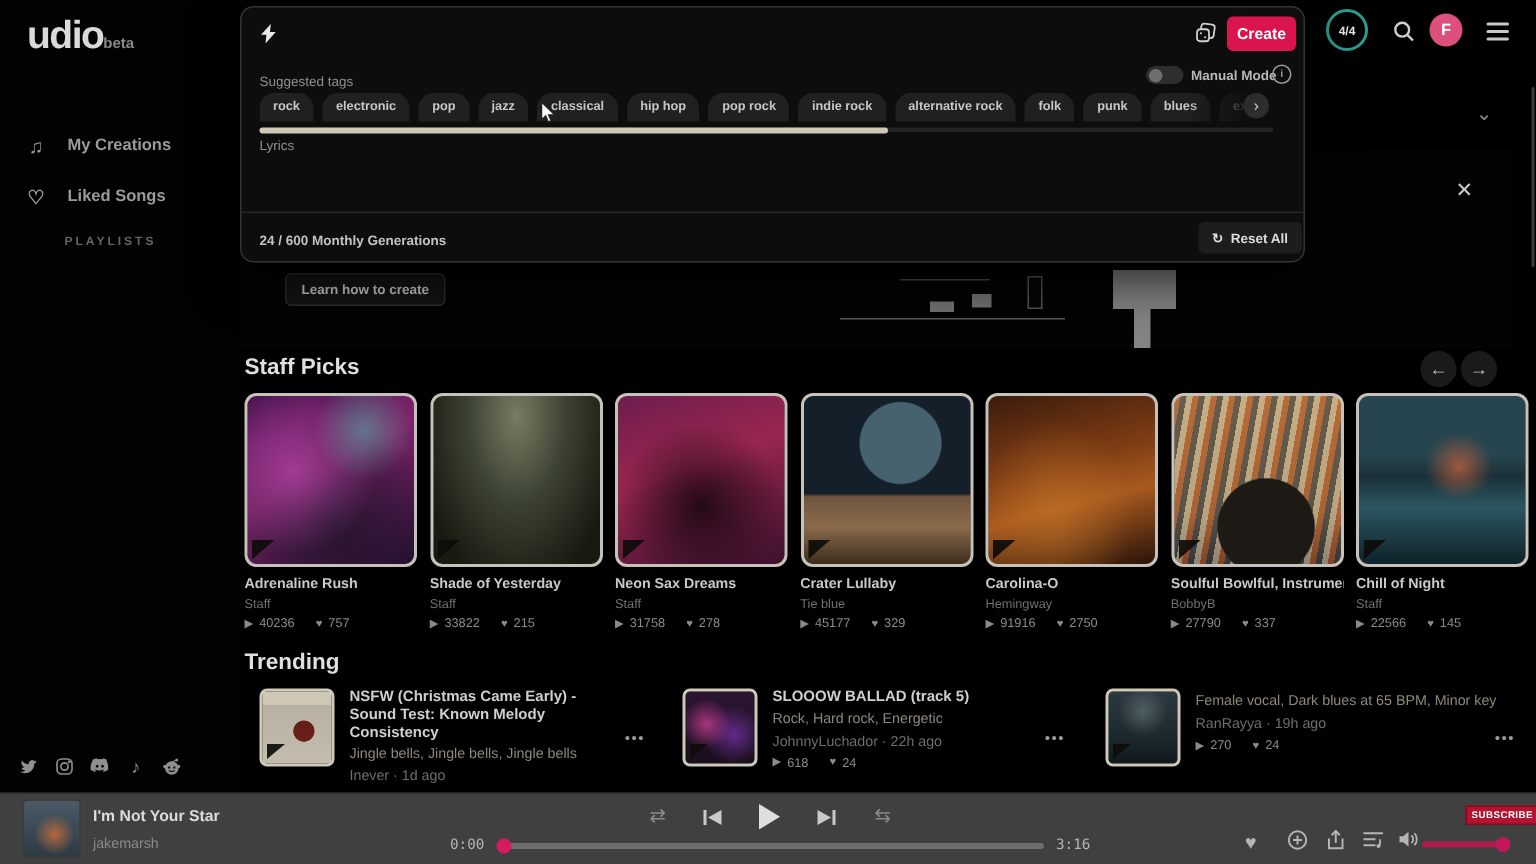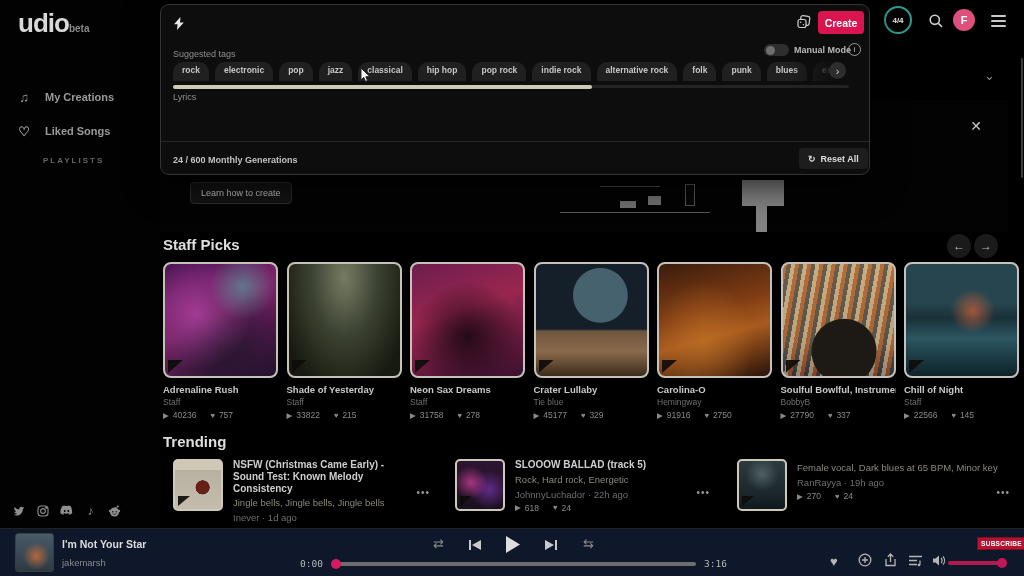--- a/index.html
+++ b/index.html
@@ -31,21 +31,21 @@
           display:flex;align-items:center;justify-content:center;font-size:11px;font-weight:700;color:#fff;cursor:pointer;}
   .burger{position:absolute;left:991px;top:15px;width:15px;cursor:pointer;}
   .burger div{height:2px;background:#c9c9c9;margin-bottom:3px;border-radius:1px;}
   .chevron-down{position:absolute;left:984px;top:68px;font-size:13px;color:#8d8d8d;cursor:pointer;}
   .scroll-thumb{position:absolute;left:1021px;top:58px;width:2px;height:120px;background:#3c3c3c;border-radius:2px;}
 
   
   .banner{position:absolute;left:160px;top:100px;width:848px;height:132px;background:#030303;z-index:1;}
   .banner-x{position:absolute;right:26px;top:18px;font-size:14px;color:#c9c9c9;cursor:pointer;}
   .learn-btn{position:absolute;left:30px;top:82px;background:#131313;border:1px solid #2c2c2c;border-radius:4px;
-             color:#c2c2c2;font-size:9px;font-weight:400;padding:5px 10px;cursor:pointer;}
+             color:#c2c2c2;font-size:9px;font-weight:700;padding:5px 10px;cursor:pointer;}
   .bk1{position:absolute;left:582px;top:80px;width:42px;height:26px;background:#9a9a9a;opacity:.85;}
   .bk2{position:absolute;left:596px;top:106px;width:11px;height:26px;background:#9a9a9a;opacity:.85;}
   .bk3{position:absolute;left:460px;top:101px;width:16px;height:7px;background:#8d8d8d;opacity:.8;}
   .bk4{position:absolute;left:488px;top:96px;width:13px;height:9px;background:#8d8d8d;opacity:.8;}
   .bk5{position:absolute;left:400px;top:112px;width:150px;height:1px;background:#555;}
   .bk6{position:absolute;left:440px;top:86px;width:60px;height:1px;background:#4a4a4a;}
   .bk7{position:absolute;left:525px;top:84px;width:8px;height:20px;border:1px solid #555;background:#060606;}
 
   
   .modal{position:absolute;left:160px;top:4px;width:710px;height:171px;background:#0d0d0d;border:1px solid #343434;
@@ -126,21 +126,21 @@
       linear-gradient(180deg,#2a1430 12%,#1a0f1e);}
   .t3{background:radial-gradient(circle at 50% 28%,rgba(160,180,180,.35),transparent 40%),
       linear-gradient(180deg,#2c3a40,#1a262c 70%,#10181c);}
   .t-main{width:176px;}
   .t-title{font-size:10px;font-weight:700;color:#cfcfcf;line-height:1.18;}
   .t-tags{font-size:9.5px;color:#8c897a;margin-top:3px;white-space:nowrap;}
   .t-by{font-size:9.5px;color:#6e6e6e;margin-top:4px;}
   .t-dots{position:absolute;right:0;top:28px;color:#9a9a9a;font-size:10px;letter-spacing:1px;cursor:pointer;}
 
   
-  .player{position:absolute;left:0;top:528px;width:1024px;height:48px;background:#0f172a;border-top:1px solid #232323;z-index:6;}
+  .player{position:absolute;left:0;top:528px;width:1024px;height:48px;background:#404040;border-top:1px solid #232323;z-index:6;}
   .pthumb{position:absolute;left:15px;top:4px;width:37px;height:37px;border-radius:3px;border:1px solid #3c3c3c;
           background:radial-gradient(circle at 55% 60%,rgba(200,110,60,.85),transparent 45%),linear-gradient(180deg,#4a5a66,#2c3a44);}
   .ptitle{position:absolute;left:62px;top:9px;font-size:10.5px;font-weight:600;color:#dcdcdc;}
   .partist{position:absolute;left:62px;top:28px;font-size:9.5px;color:#8a8a8a;}
   .ctrl{position:absolute;top:7px;display:flex;align-items:center;cursor:pointer;}
   .glyph-btn{color:#8a8a8a;font-size:13px;}
   .ptime{position:absolute;top:29px;font-size:9.5px;color:#b5b5b5;font-family:"DejaVu Sans Mono",monospace;}
   .ptrack{position:absolute;left:338px;top:33px;width:358px;height:4px;background:#6e6e6e;border-radius:2px;}
   .pknob{position:absolute;left:331px;top:30px;width:10px;height:10px;border-radius:50%;background:#d81b60;cursor:pointer;}
   .ricon{position:absolute;top:24px;cursor:pointer;}

